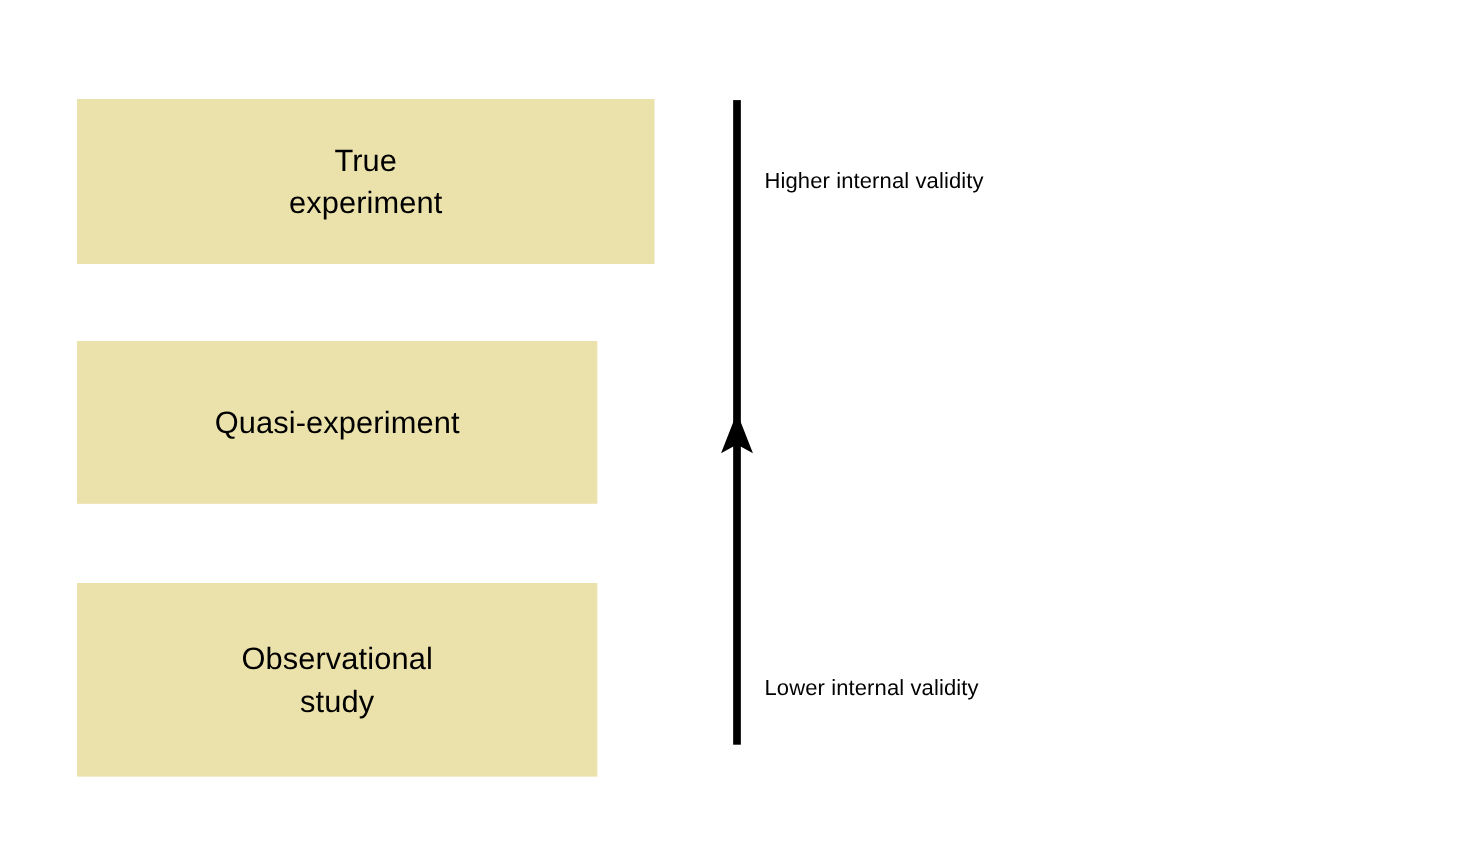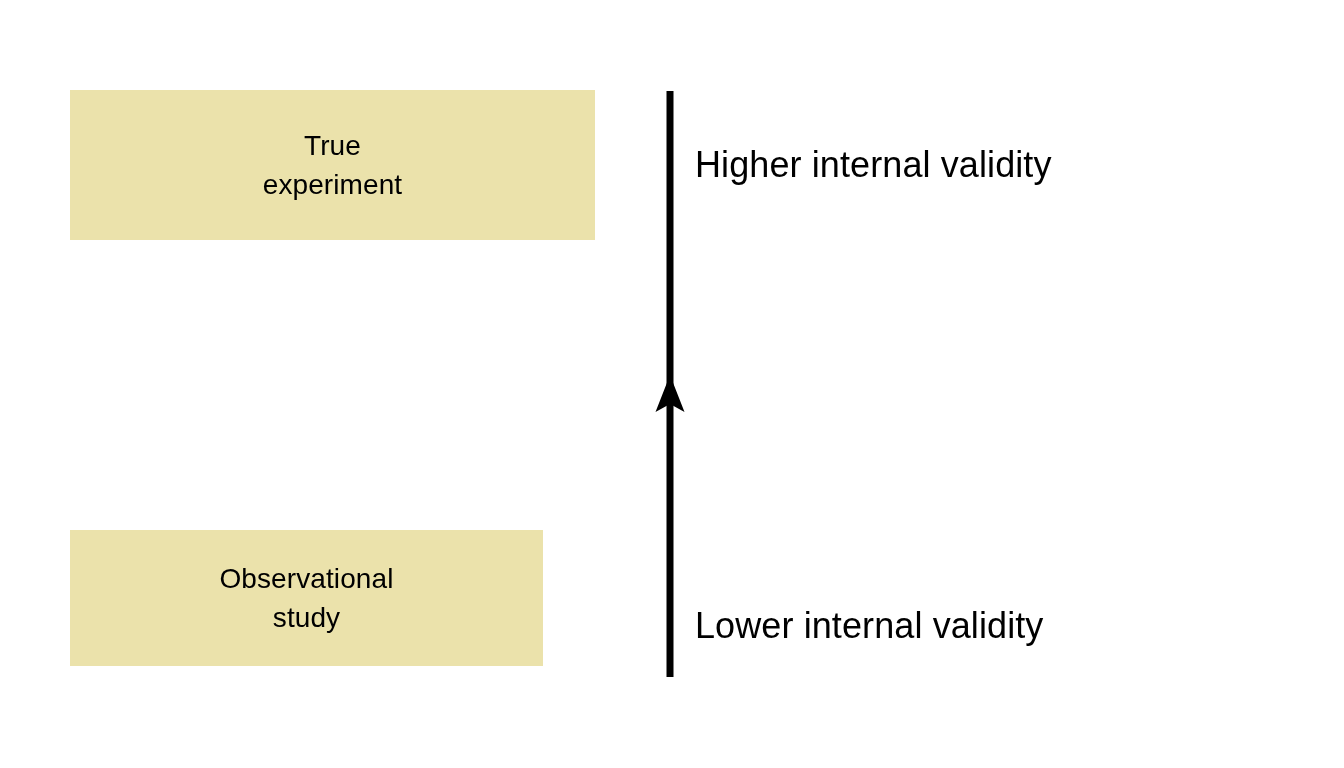--- a/index.html
+++ b/index.html
@@ -45,36 +45,36 @@
   #box-quasi-experiment {
     left: 70px;
     top: 310px;
     width: 473px;
     height: 148px;
   }
   #box-observational-study {
     left: 70px;
     top: 530px;
     width: 473px;
-    height: 136px;
+    height: 176px;
   }
 
   #validity-axis {
     position: absolute;
     left: 620px;
     top: 70px;
     width: 120px;
     height: 630px;
     pointer-events: none;
   }
 
   .axis-label {
     position: absolute;
     color: #000000;
-    font-size: 36px;
+    font-size: 20px;
     line-height: 34px;
     font-family: "Liberation Sans", sans-serif;
     white-space: nowrap;
     letter-spacing: 0.1px;
     text-align: center;
   }
   #label-higher {
     left: 695px;
     top: 148px;
   }
@@ -87,20 +87,23 @@
 </head>
 <body>
 
 <div id="canvas">
 
   <div class="design-box" id="box-true-experiment">
     <span>True
 experiment</span>
   </div>
 
+  <div class="design-box" id="box-quasi-experiment">
+    <span>Quasi-experiment</span>
+  </div>
 
   <div class="design-box" id="box-observational-study">
     <span>Observational
 study</span>
   </div>
 
   <svg id="validity-axis" viewBox="0 0 120 630" width="120" height="630">
 
     <rect x="46.5" y="21" width="7" height="586" fill="#000000"></rect>
 

